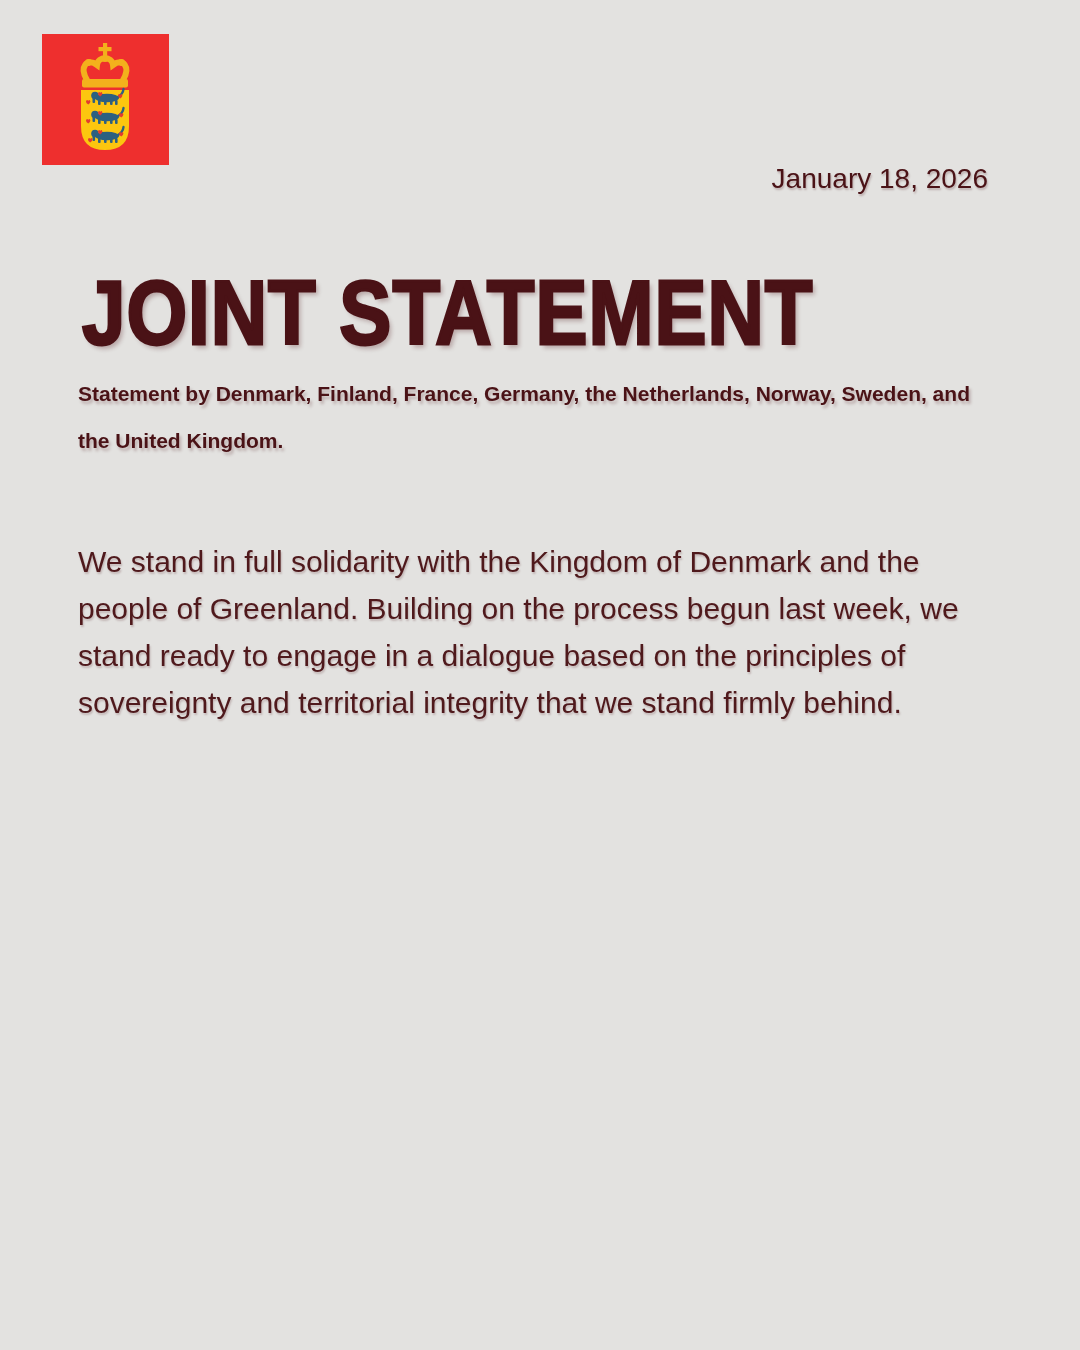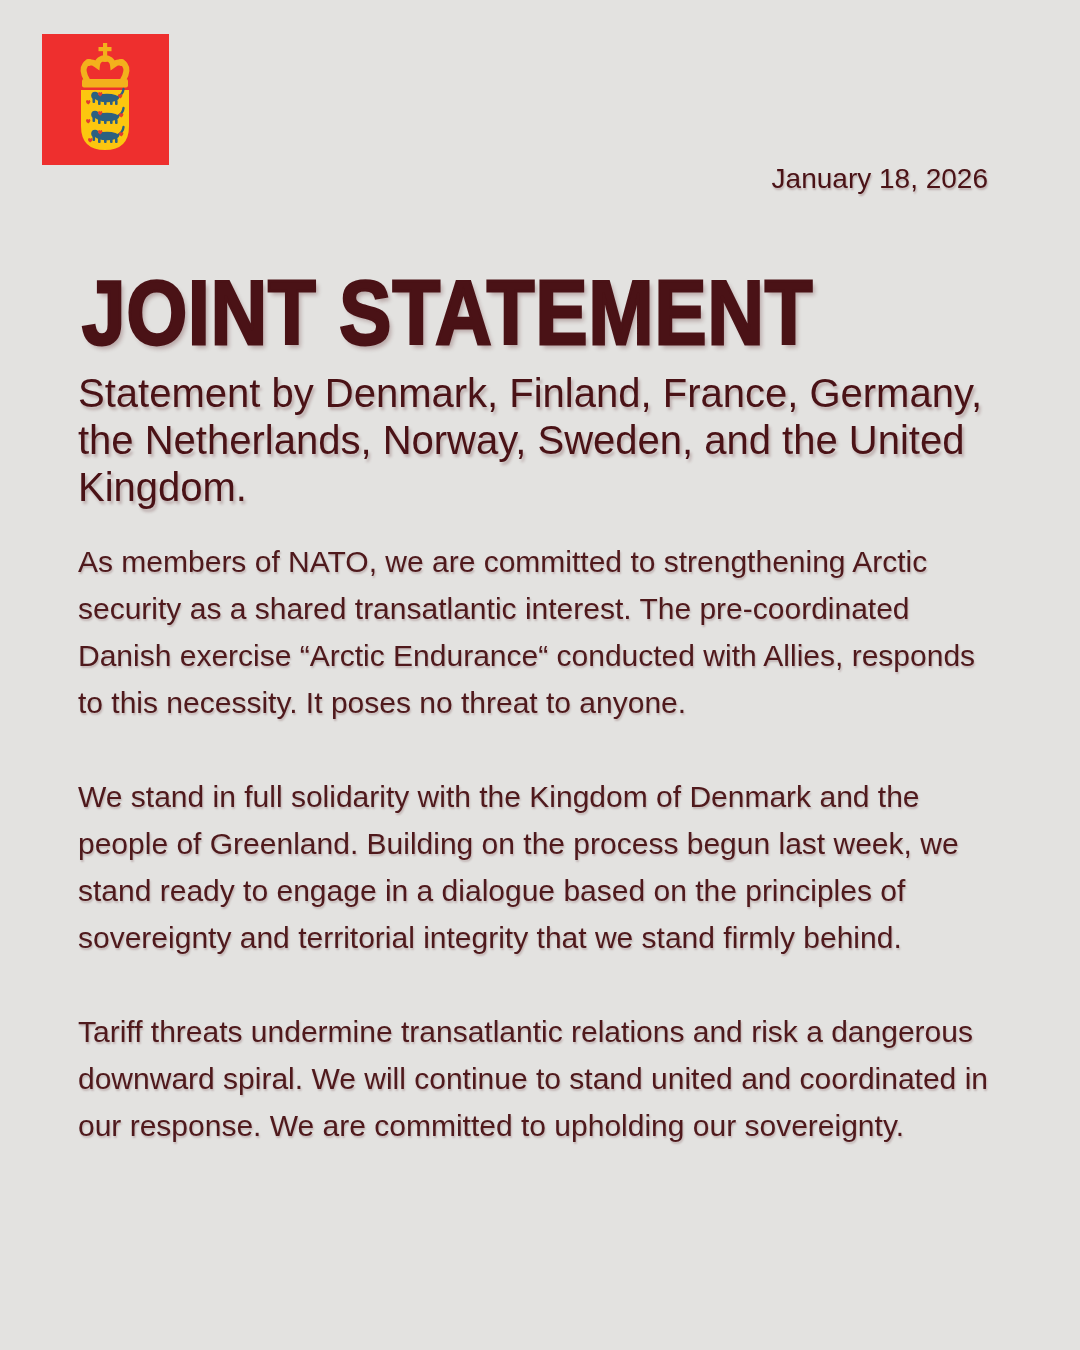--- a/index.html
+++ b/index.html
@@ -44,23 +44,23 @@
     -webkit-text-stroke: 2.5px var(--color-heading);
     transform: scaleY(1.16);
     transform-origin: left top;
     text-shadow: 3px 4px 4px rgba(74,18,22,0.28);
     white-space: nowrap;
   }
   .subtitle {
     position: absolute;
     left: 78px; top: 370px;
     width: 905px;
-    font-size: 40px;
+    font-size: 21px;
     line-height: 47px;
-    font-weight: normal;
+    font-weight: bold;
     color: var(--color-heading);
     text-shadow: 2px 3px 3px rgba(74,18,22,0.25);
   }
   .bodytext {
     position: absolute;
     left: 78px; top: 538px;
     width: 918px;
     font-size: 30px;
     line-height: 47px;
     color: var(--color-body-text);
@@ -120,18 +120,16 @@
     </svg>
   </div>
 
   <div class="date">January 18, 2026</div>
 
   <h1 class="title">JOINT STATEMENT</h1>
 
   <h2 class="subtitle">Statement by Denmark, Finland, France, Germany, the Netherlands, Norway, Sweden, and the United Kingdom.</h2>
 
   <div class="bodytext">
-    <p>As members of NATO, we are committed to strengthening Arctic security as a shared transatlantic interest. The pre-coordinated Danish exercise “Arctic Endurance“ conducted with Allies, responds to this necessity. It poses no threat to anyone.</p>
     <p>We stand in full solidarity with the Kingdom of Denmark and the people of Greenland. Building on the process begun last week, we stand ready to engage in a dialogue based on the principles of sovereignty and territorial integrity that we stand firmly behind.</p>
-    <p>Tariff threats undermine transatlantic relations and risk a dangerous downward spiral. We will continue to stand united and coordinated in our response. We are committed to upholding our sovereignty.</p>
   </div>
 
 </div>
 
 </body></html>

